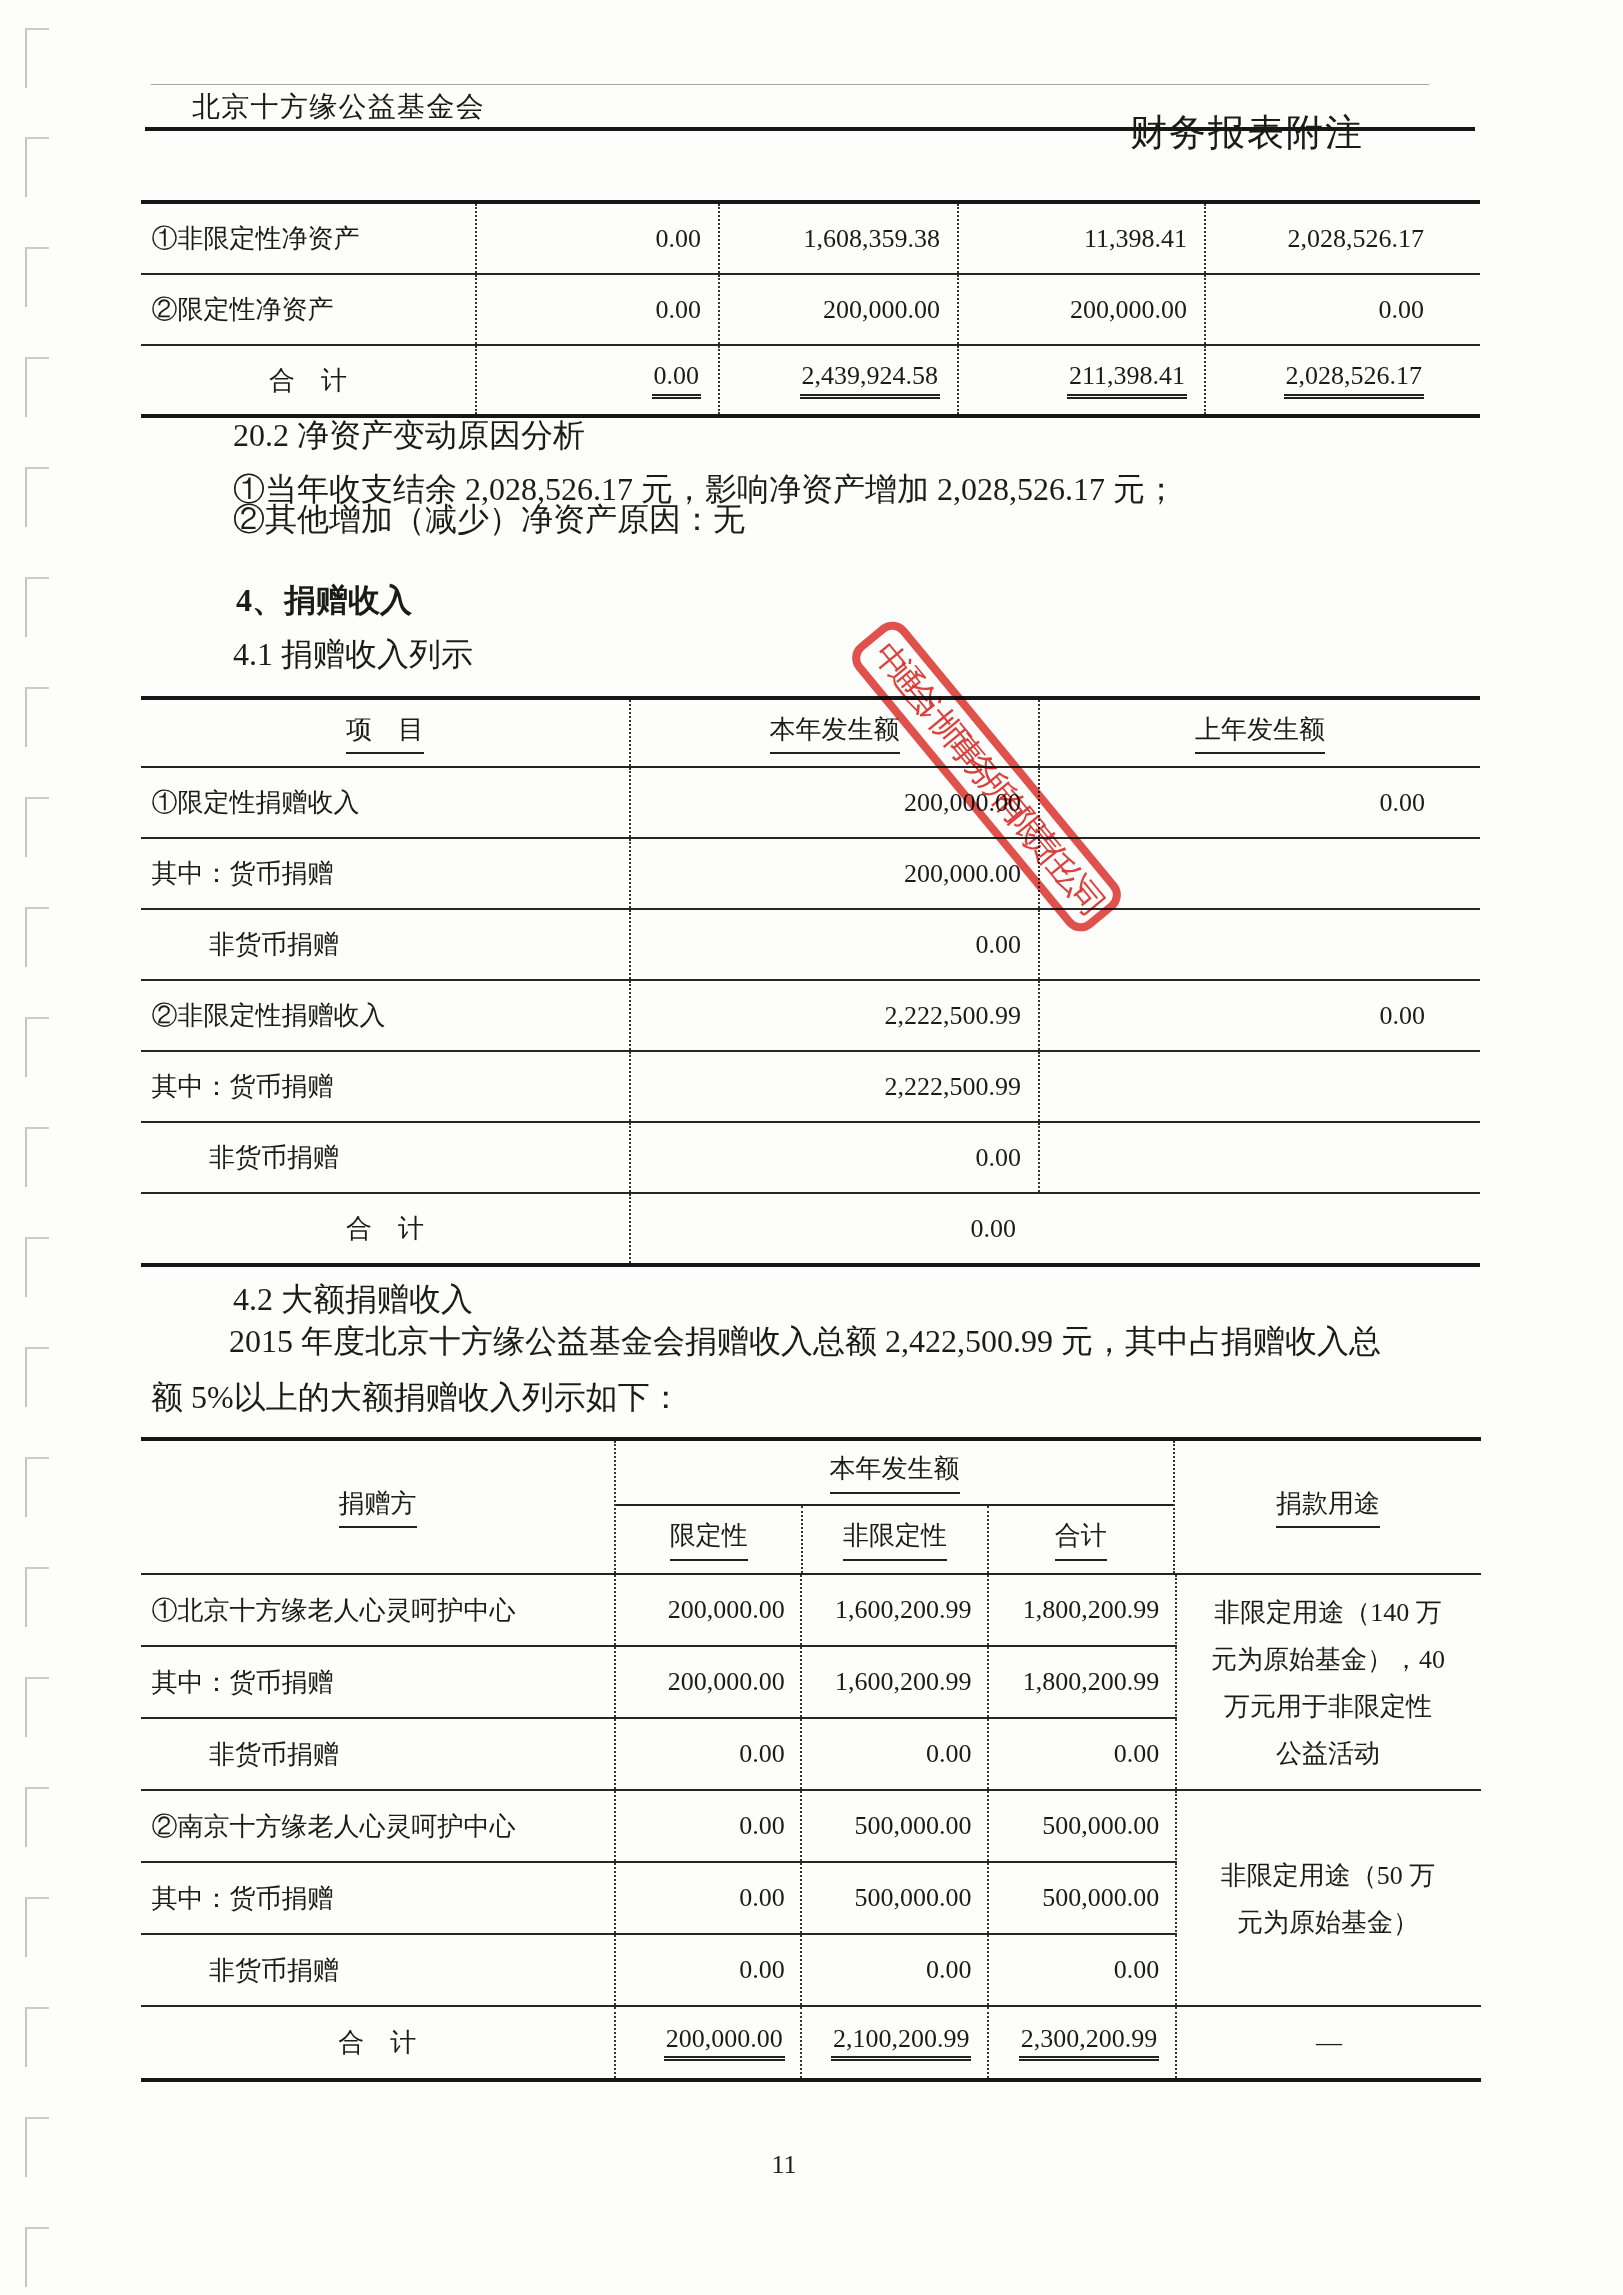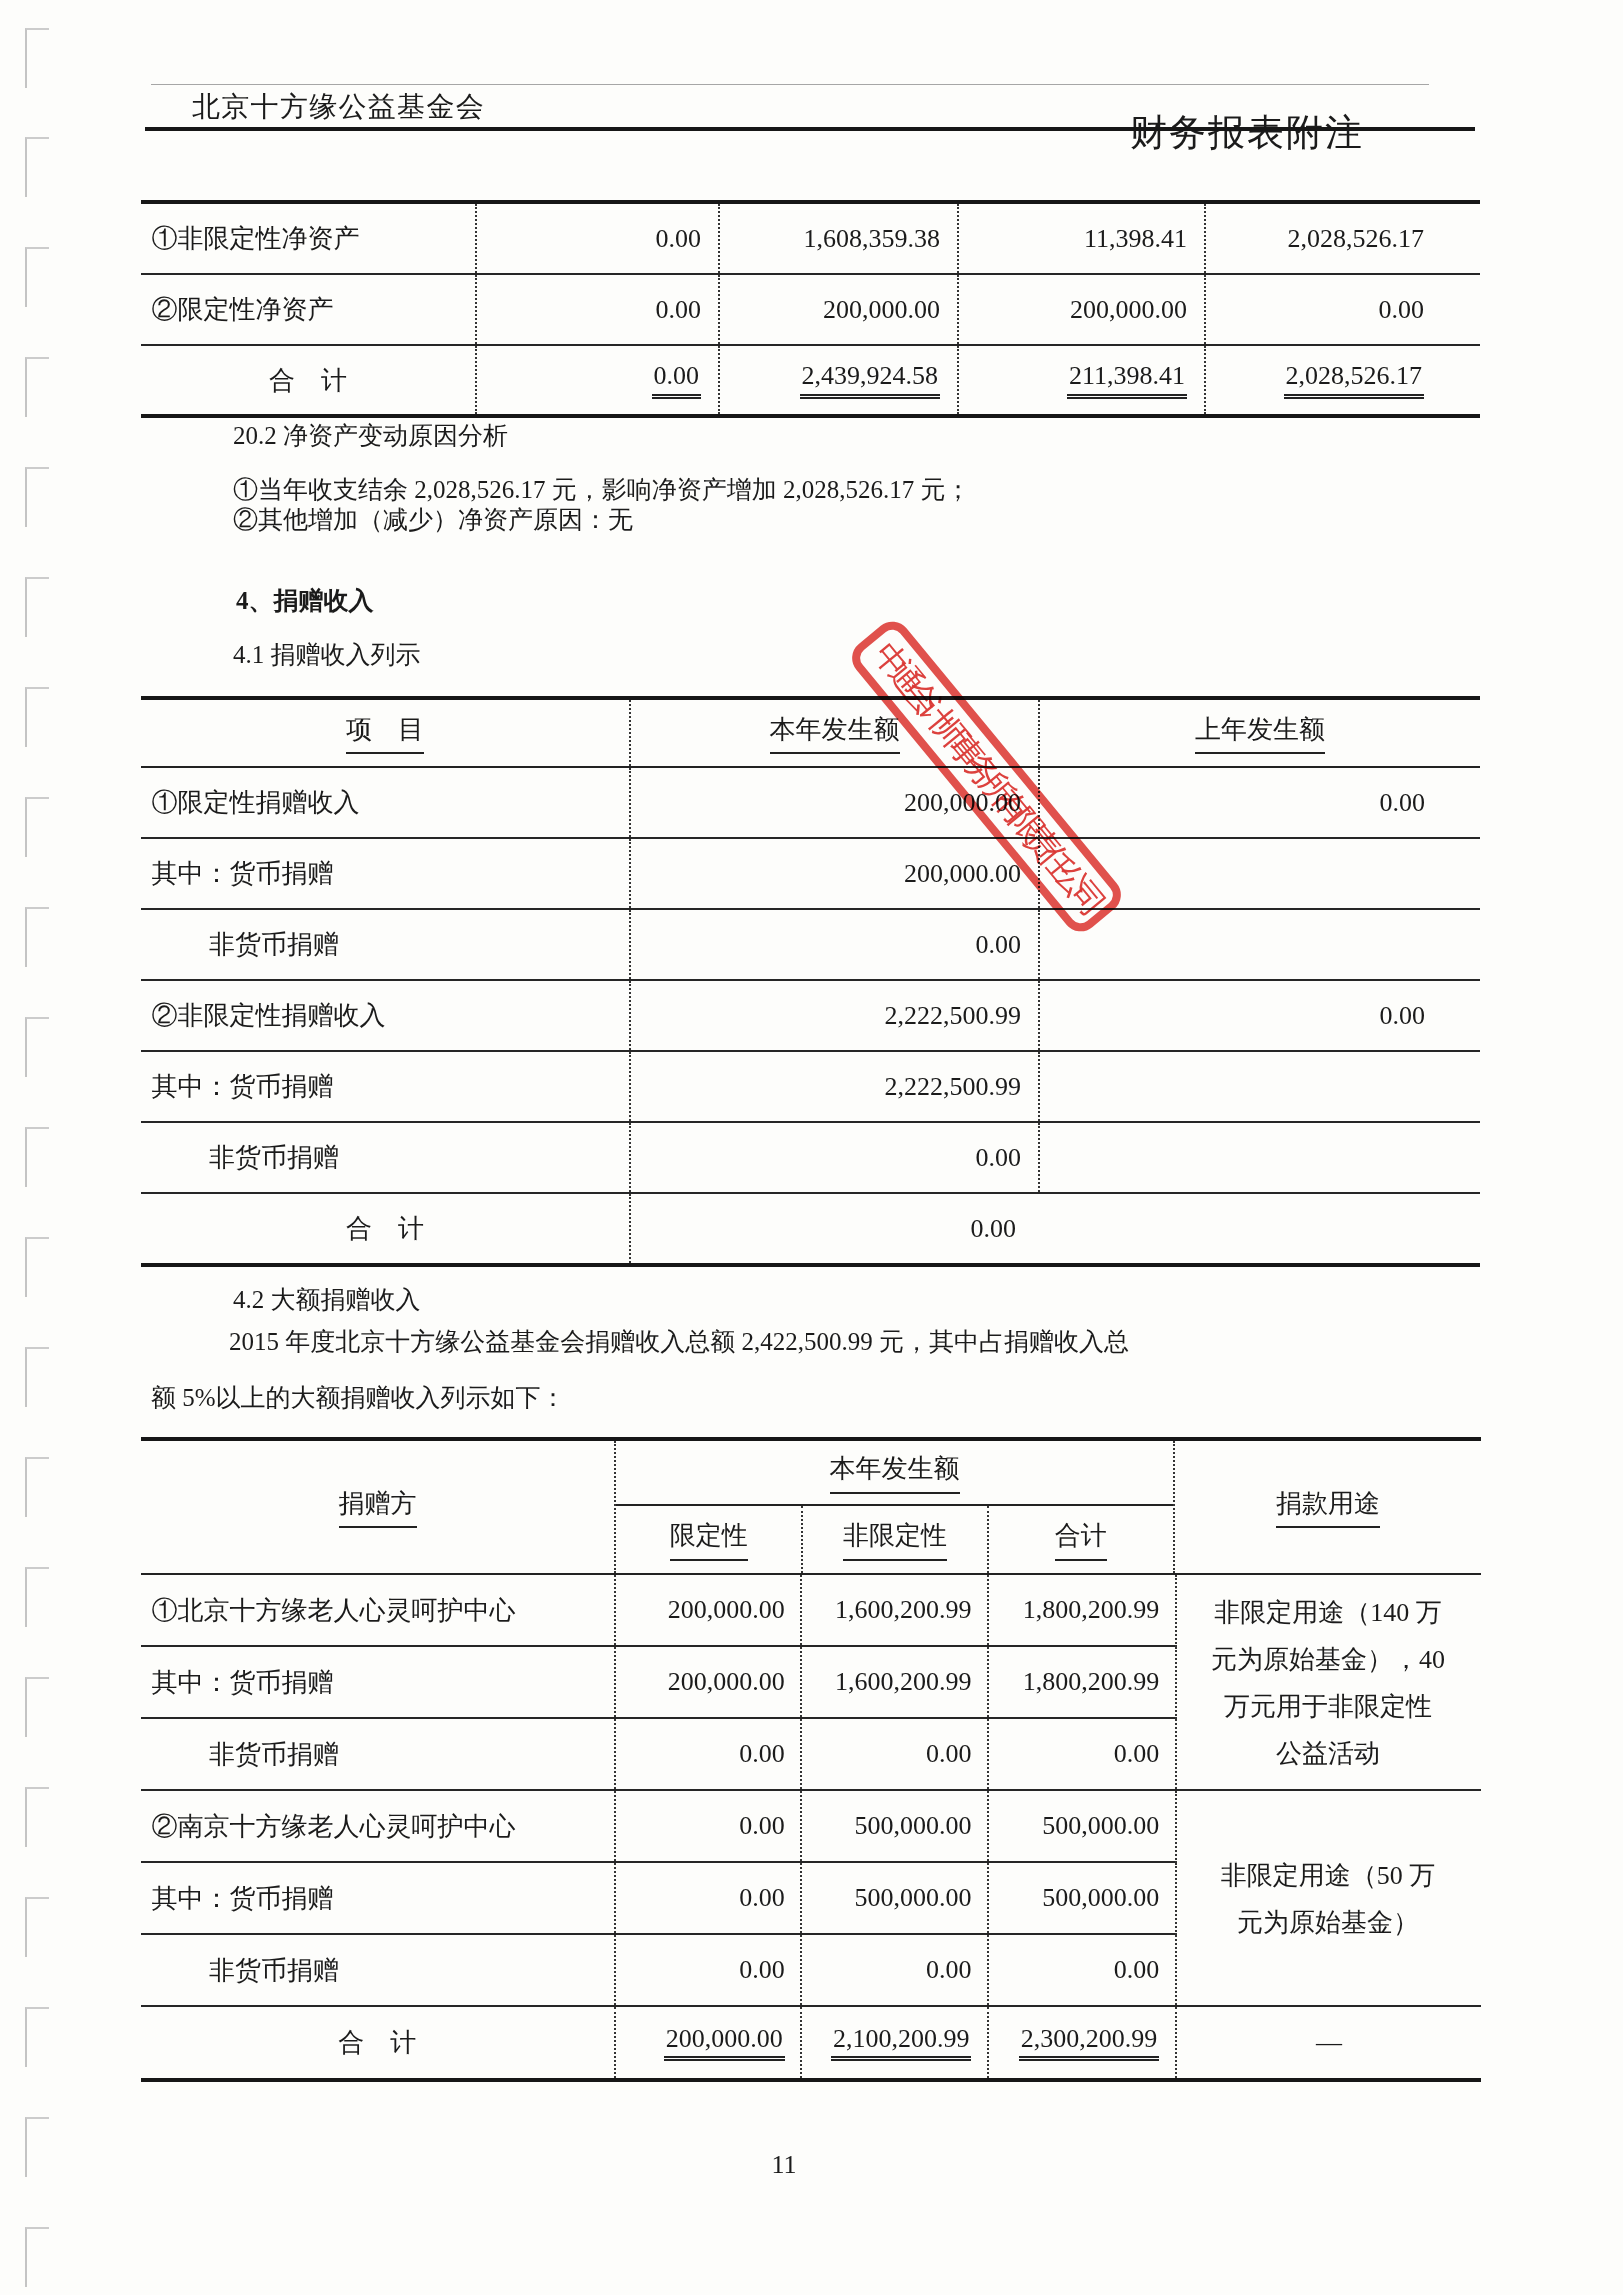--- a/index.html
+++ b/index.html
@@ -36,21 +36,21 @@
   .num.endcol { padding-right: 55px; }
   .cen { justify-content: center; }
   .ul  { border-bottom: 2px solid #222; padding-bottom: 5.2px; }
   .dbl { border-bottom: 5.9px double #222; padding: 0 2px 2.6px 2px; }
 
   
   .t1-c0{width:334px}.t1-c1{width:243px}.t1-c2{width:239px}.t1-c3{width:247px}.t1-c4{width:275px}
   #net-asset-table { top: 200px; }
 
   
-  .tline { position: absolute; height: 39px; line-height: 39px; font-size: 25px; white-space: nowrap; }
+  .tline { position: absolute; height: 39px; line-height: 39px; font-size: 32px; white-space: nowrap; }
 
   
   #donation-table { top: 696px; }
   .t41-c0{width:488px}.t41-c1{width:409px}.t41-c2{width:442px}
   #donation-table .hrow { display:flex; height:68px; border-bottom:2.6px solid #222; }
   #donation-table .row { height: 71px; }
   #donation-table .row.last { height: 69px; border-bottom: none; }
 
   
   #large-table { top: 1437px; left: 141px; width: 1340px; position: absolute;

